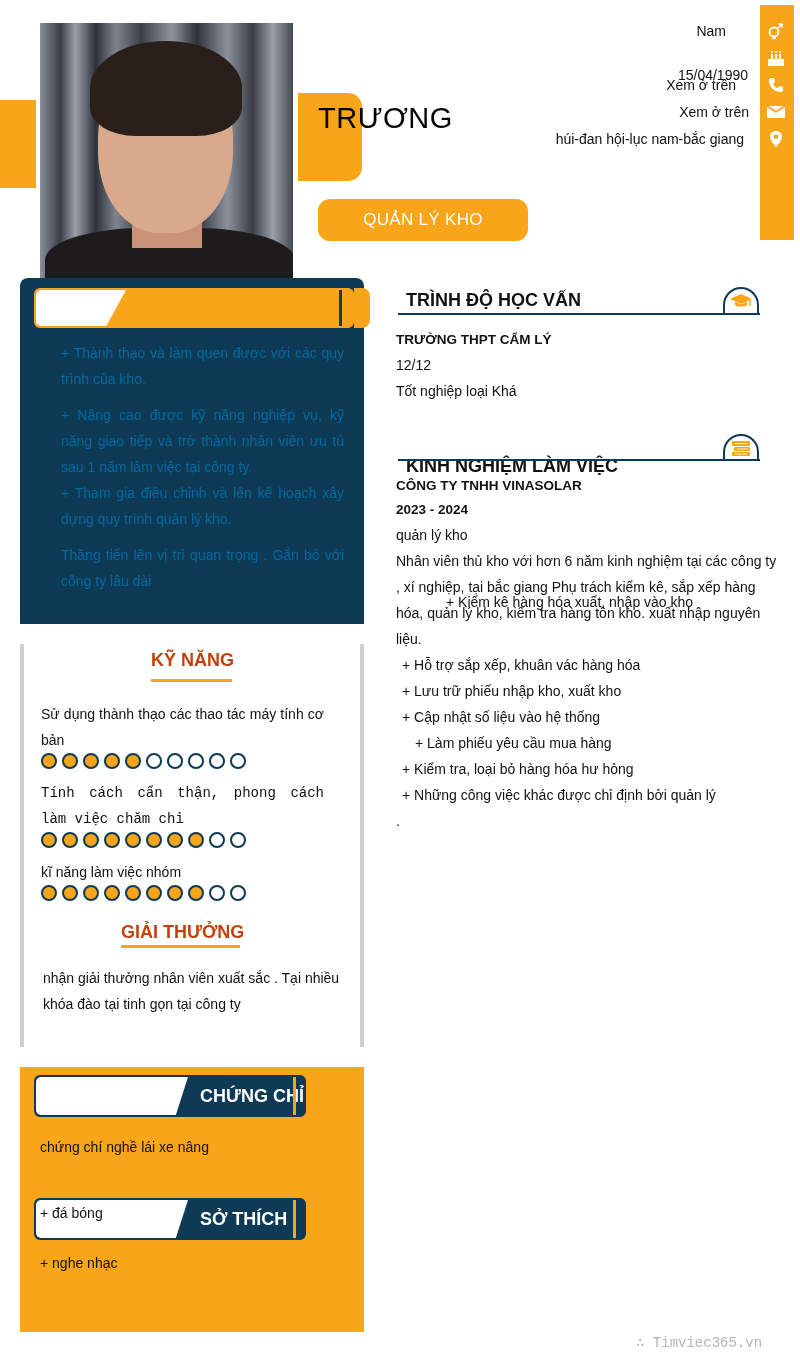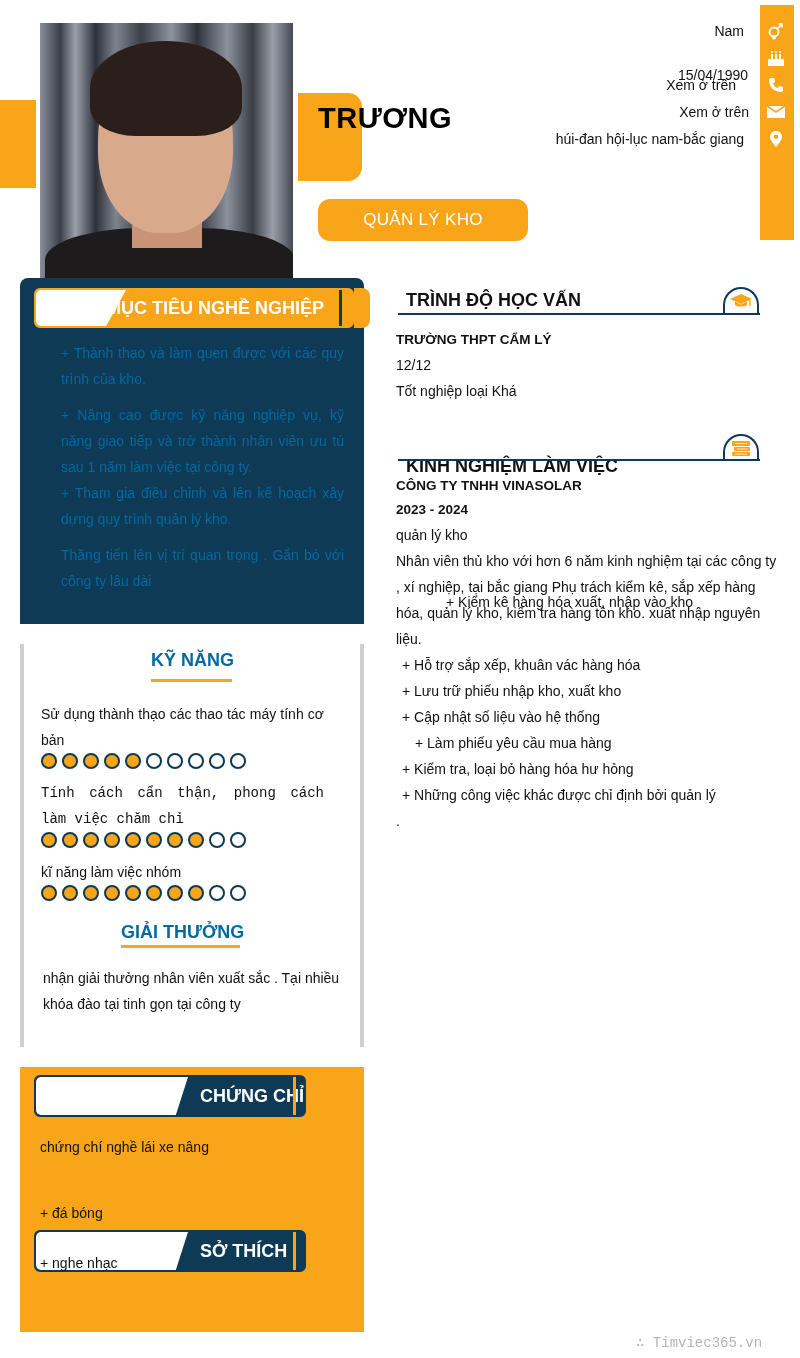--- a/index.html
+++ b/index.html
@@ -11,39 +11,39 @@
   
   .deco-left { left:0; top:100px; width:36px; height:88px; background:#F9A51A; }
   .photo { left:40px; top:23px; width:253px; height:255px; overflow:hidden;
            background:linear-gradient(90deg,#8a8f9a 0%,#3a3e48 8%,#9aa0aa 14%,#2e313a 22%,#7e848e 30%,#3b3f48 40%,#8e949e 52%,#2f323b 62%,#8b919b 74%,#3a3d46 84%,#9aa0a9 92%,#454851 100%); }
   .photo .head { position:absolute; left:58px; top:30px; width:135px; height:180px; border-radius:48% 48% 45% 45%; background:#d9a98b; }
   .photo .hair { position:absolute; left:50px; top:18px; width:152px; height:95px; border-radius:50% 50% 30% 30%; background:#2a1f1b; }
   .photo .body { position:absolute; left:5px; top:205px; width:250px; height:80px; border-radius:40% 40% 0 0; background:#1e1b1d; }
   .photo .neck { position:absolute; left:92px; top:180px; width:70px; height:45px; background:#c99378; }
 
   .name-deco { left:298px; top:93px; width:64px; height:88px; background:#F9A51A; border-radius:0 14px 14px 0; }
-  .name { left:318px; top:100px; font-size:29px; font-weight:700; line-height:37px; letter-spacing:0.5px; color:#000; }
+  .name { left:318px; top:100px; font-size:29px; font-weight:400; line-height:37px; letter-spacing:0.5px; color:#000; }
   .job-btn { left:318px; top:199px; width:210px; height:42px; background:#F9A51A; border-radius:12px; color:#fff;
              font-size:17px; display:flex; align-items:center; justify-content:center; letter-spacing:0.3px; }
 
   .contact-bar { left:760px; top:5px; width:34px; height:235px; background:#F9A51A; }
   .contact-text { position:absolute; font-size:14px; color:#111; text-align:right; white-space:nowrap; }
   .cicon { position:absolute; left:766px; width:20px; height:20px; display:flex; align-items:center; justify-content:center; color:#fff; }
 
   
   .obj-box { left:20px; top:278px; width:344px; height:346px; background:#0E3A55; border-radius:8px 8px 0 0; }
   .obj-tab-ext { left:354px; top:288px; width:16px; height:40px; background:#F9A51A; border-radius:0 8px 8px 0; }
   .obj-header { left:34px; top:288px; width:320px; height:40px; background:#F9A51A; border-radius:6px; border:2px solid #F9A51A; overflow:hidden; }
   .obj-header .white { position:absolute; left:0; top:0; width:90px; height:100%; background:#fff; clip-path:polygon(0 0,100% 0,78% 100%,0 100%); border-radius:5px 0 0 5px; }
   .obj-header .title { position:absolute; left:70px; top:0; height:100%; display:flex; align-items:center; font-size:18px; font-weight:700; color:#fff; }
   .obj-header .bar { position:absolute; right:10px; top:0; width:3px; height:100%; background:#0E3A55; }
   .obj-text { left:61px; width:283px; color:#0369a1; font-size:14px; line-height:26px; text-align:justify; }
 
   .skills-box { left:20px; top:644px; width:344px; height:403px; border-left:4px solid #cfcfcf; border-right:4px solid #cfcfcf; }
-  .sec-title { position:absolute; font-size:18px; font-weight:700; color:#0369a1; }
+  .sec-title { position:absolute; font-size:18px; font-weight:700; color:#c2410c; }
   .sec-underline { position:absolute; height:3px; background:#F9A51A; }
   .skill-name { left:41px; width:283px; font-size:14px; line-height:26px; text-align:justify; color:#111; }
   .dots { left:41px; display:flex; gap:5px; }
   .dot { width:16px; height:16px; border-radius:50%; border:2px solid #0E3A55; background:#fff; }
   .dot.on { background:#F9A51A; }
   .award-text { left:43px; width:300px; font-size:14px; line-height:26px; color:#111; }
 
   .orange-box { left:20px; top:1067px; width:344px; height:265px; background:#F9A51A; }
   .dark-header { position:absolute; left:34px; width:272px; height:42px; background:#0E3A55; border-radius:6px; border:2px solid #0E3A55; overflow:hidden; }
   .dark-header .white { position:absolute; left:0; top:0; width:152px; height:100%; background:#fff; clip-path:polygon(0 0,100% 0,92% 100%,0 100%); border-radius:5px 0 0 5px; }
@@ -75,21 +75,21 @@
 </div>
 
 <div class="abs name-deco"></div>
 <div class="abs name">
   <div>TRƯƠNG</div>
 </div>
 <div class="abs job-btn">QUẢN LÝ KHO</div>
 
 <div class="abs contact-bar"></div>
 
-<div class="contact-text" style="right:56px; top:23px;">Nam</div>
+<div class="contact-text" style="right:74px; top:23px;">Nam</div>
 <div class="cicon" style="top:21px;">
   <svg width="18" height="18" viewBox="0 0 18 18">
       <circle cx="7" cy="10" r="4.5" fill="none" stroke="#fff" stroke-width="1.8"></circle>
       <path d="M10.5 6.5 L15 2 M11.5 2 H15 V5.5" fill="none" stroke="#fff" stroke-width="1.6"></path>
       <path d="M7 14.5 V17.5 M5 16 H9" stroke="#fff" stroke-width="1.5"></path>
     </svg>
 </div>
 
 <div class="contact-text" style="right:52px; top:50px;margin-top:17px;">15/04/1990</div>
 <div class="cicon" style="top:48px;">
@@ -124,21 +124,20 @@
   <svg width="14" height="18" viewBox="0 0 14 18">
       <path d="M7 1 C3.5 1 1 3.5 1 6.8 C1 11 7 17 7 17 C7 17 13 11 13 6.8 C13 3.5 10.5 1 7 1 Z" fill="#fff"></path>
       <circle cx="7" cy="6.8" r="2.3" fill="#F9A51A"></circle>
     </svg>
 </div>
 
 <div class="abs obj-box"></div>
 <div class="abs obj-tab-ext"></div>
 <div class="abs obj-header">
   <div class="white"></div>
-  <div class="title">MỤC TIÊU NGHỀ NGHIỆP</div>
   <div class="bar"></div>
 </div>
 <div class="abs obj-text" style="top:340px;">+ Thành thạo và làm quen được với các quy trình của kho.</div>
 <div class="abs obj-text" style="top:402px;">+ Nâng cao được kỹ năng nghiệp vụ, kỹ năng giao tiếp và trở thành nhân viên ưu tú sau 1 năm làm việc tại công ty.</div>
 <div class="abs obj-text" style="top:480px;">+ Tham gia điều chỉnh và lên kế hoạch xây dựng quy trình quản lý kho.</div>
 <div class="abs obj-text" style="top:542px;">Thăng tiến lên vị trí quan trọng . Gắn bó với công ty lâu dài</div>
 
 <div class="abs skills-box"></div>
 <div class="sec-title" style="left:151px; top:650px;">KỸ NĂNG</div>
 <div class="sec-underline" style="left:151px; top:679px; width:81px;"></div>
@@ -191,21 +190,21 @@
 
 <div class="abs orange-box"></div>
 
 <div class="dark-header" style="top:1075px;">
   <div class="white"></div>
   <div class="title">CHỨNG CHỈ</div>
   <div class="bar"></div>
 </div>
 <div class="abs orange-text" style="top:1134px;">chứng chí nghề lái xe nâng</div>
 
-<div class="dark-header" style="top:1198px;margin-top:32px;">
+<div class="dark-header" style="top:1198px;">
   <div class="white"></div>
   <div class="title">SỞ THÍCH</div>
   <div class="bar"></div>
 </div>
 <div class="abs orange-text" style="top:1250px;">+ nghe nhạc</div>
 <div class="abs orange-text" style="top:1200px;">+ đá bóng</div>
 
 <div class="r-title" style="top:290px;">TRÌNH ĐỘ HỌC VẤN</div>
 <div class="r-line" style="top:313px;"></div>
 <div class="r-icon" style="top:287px; height:26px;">

